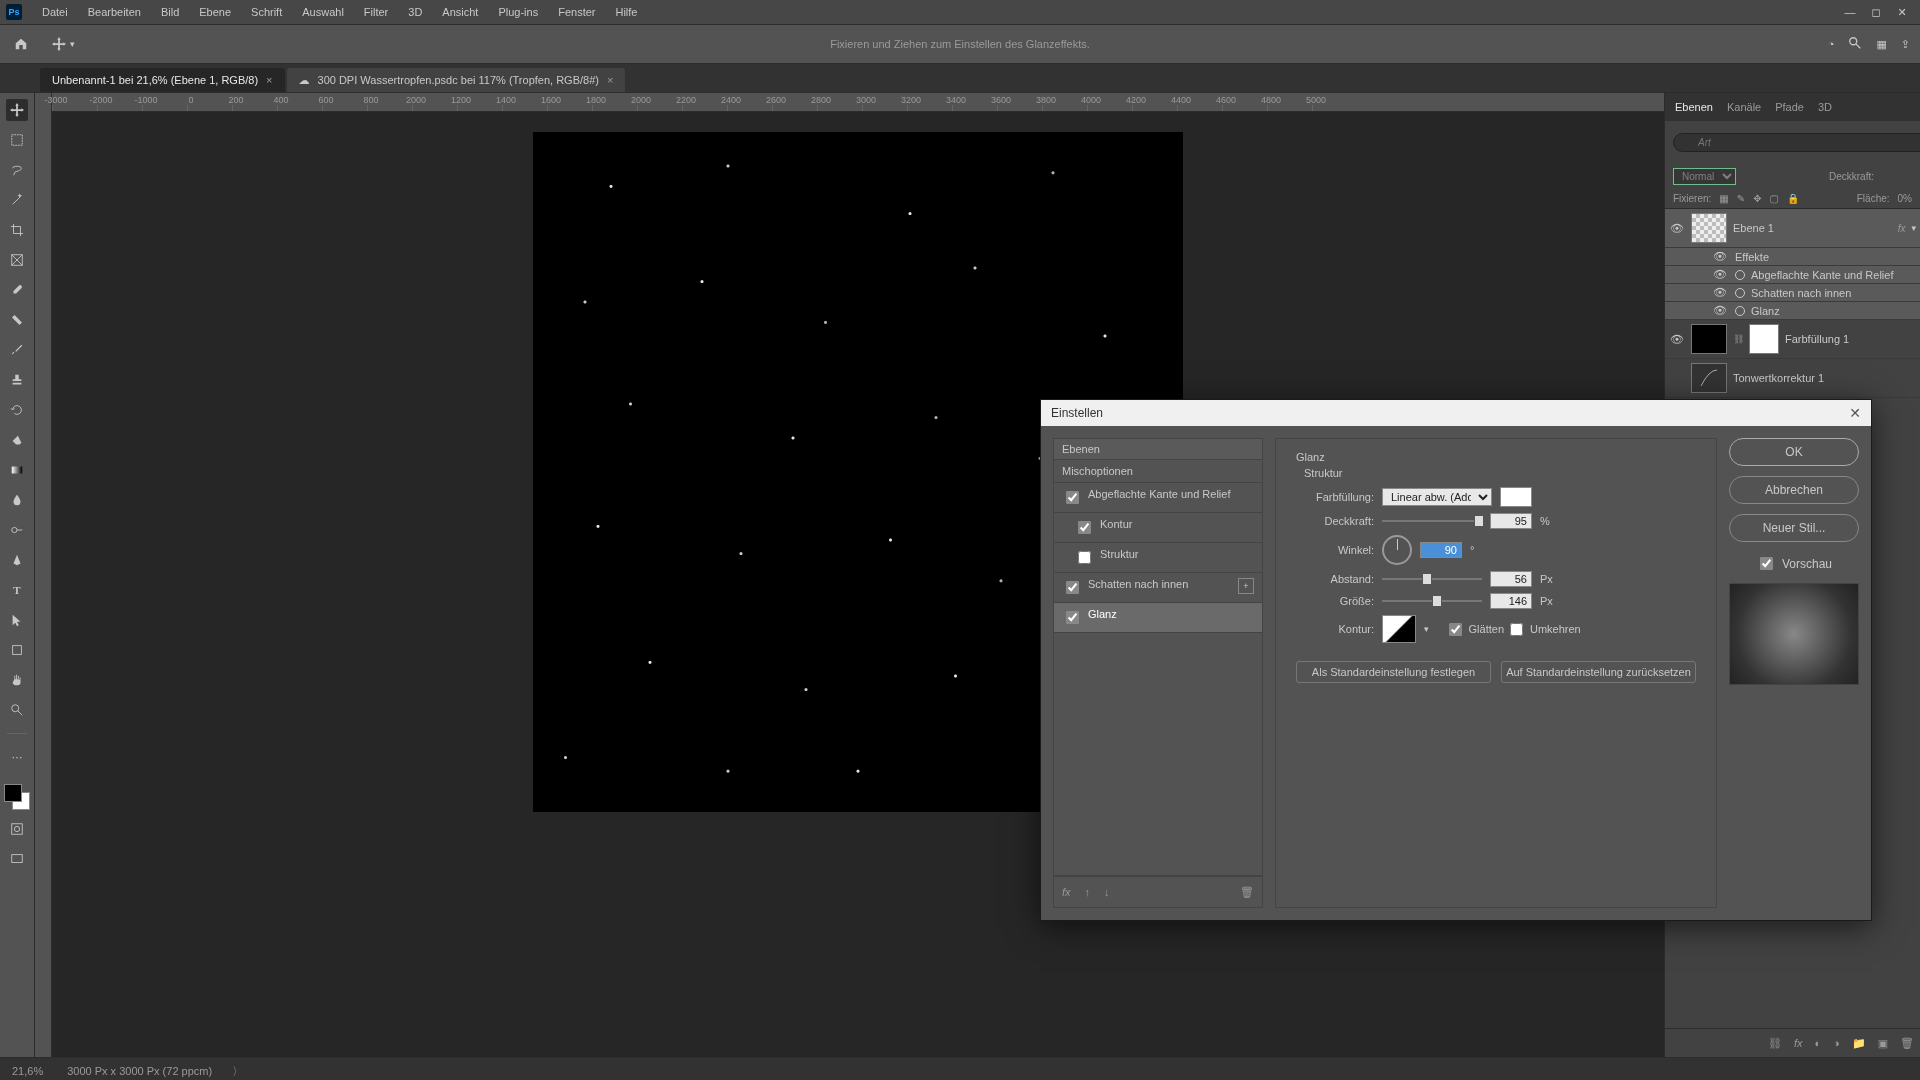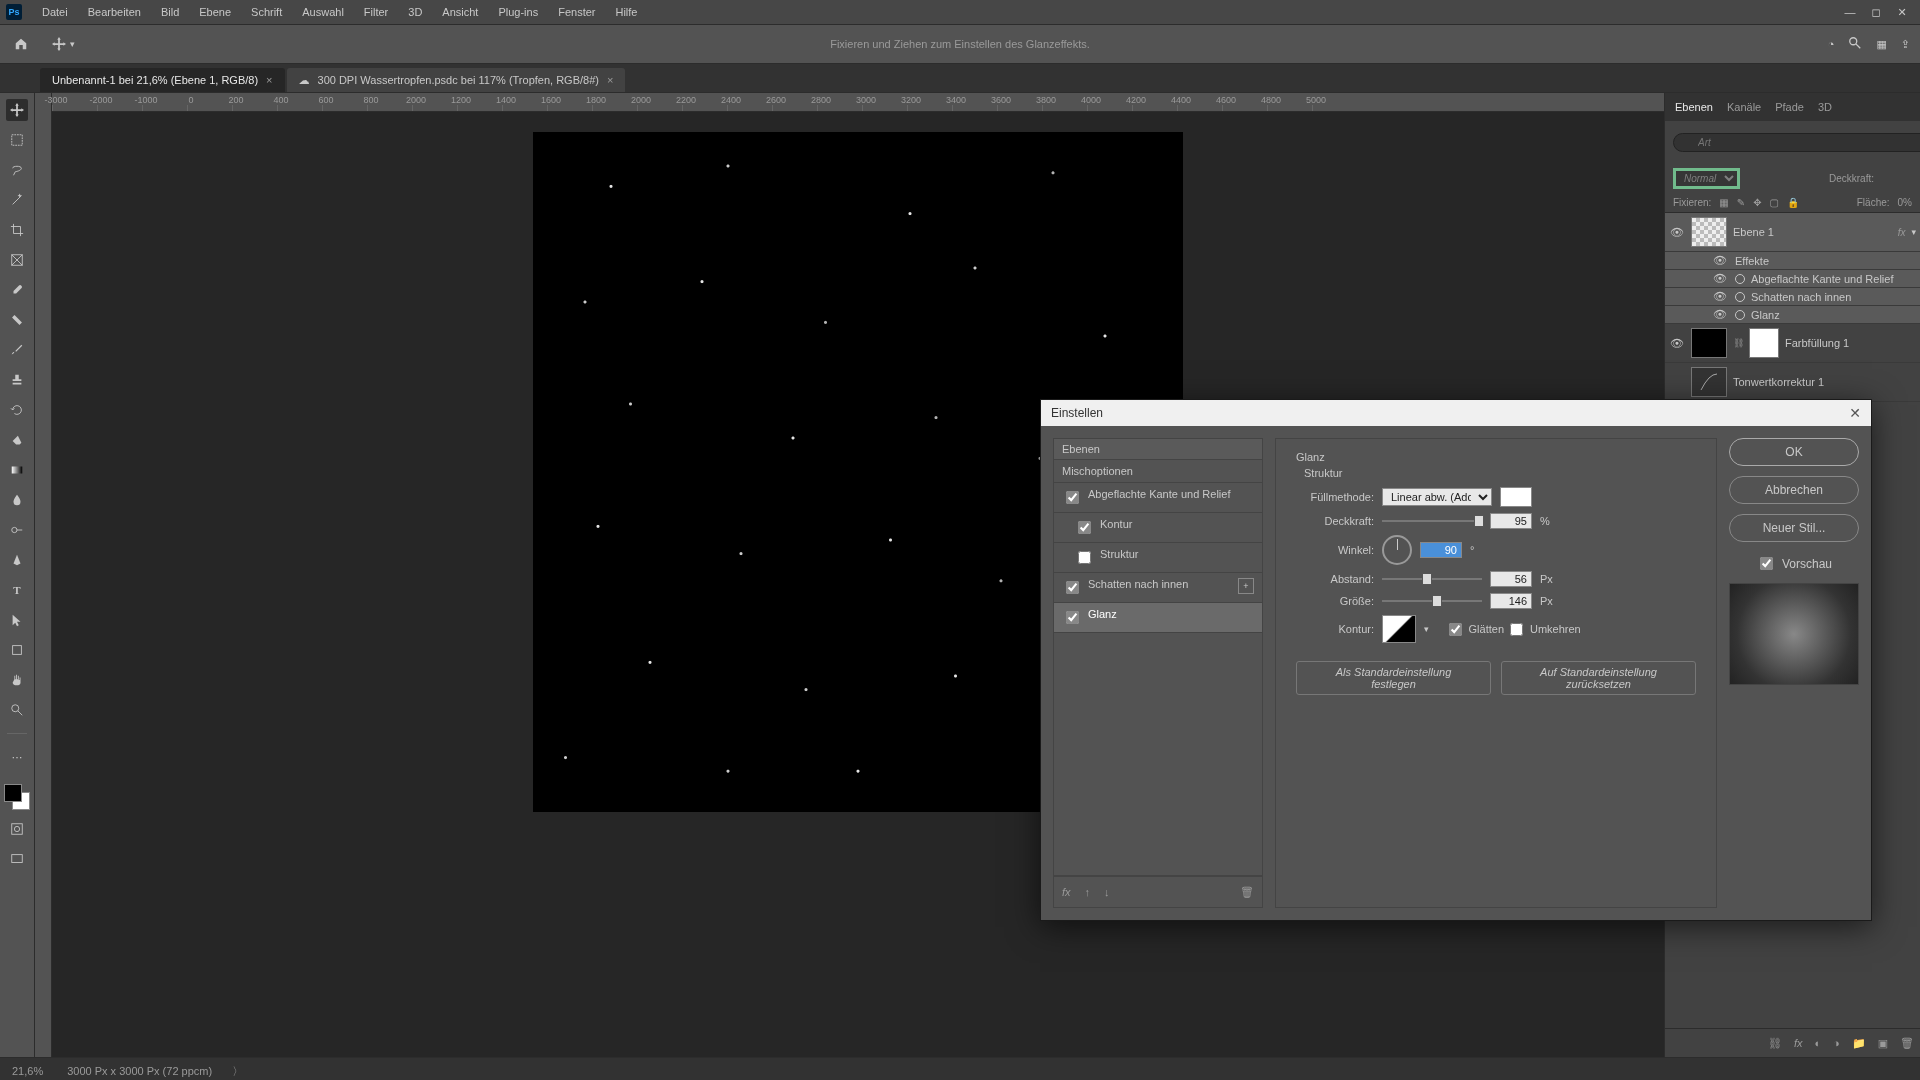--- a/index.html
+++ b/index.html
@@ -69,21 +69,21 @@
     radial-gradient(circle at 50% 94%, rgba(255,255,255,.9) 0 1px, transparent 2px),
     radial-gradient(circle at 30% 94%, rgba(255,255,255,.8) 0 1px, transparent 2px);
     background-size:100% 100%;}
   .rightpanel{width:255px;background:var(--bg-dark);border-left:1px solid var(--border);display:flex;flex-direction:column;}
   .rp-tabs{height:28px;display:flex;align-items:center;padding:0 10px;gap:14px;background:var(--bg-darker);}
   .rp-tabs span{color:var(--txt-dim);}
   .rp-tabs span.active{color:#e8e8e8;}
   .rp-search{padding:12px 8px;}
   .rp-search input{width:100%;background:var(--bg-darker);border:1px solid #222;border-radius:10px;padding:3px 8px 3px 24px;color:var(--txt);font-size:10px;font-style:italic;}
   .rp-row{display:flex;align-items:center;padding:4px 8px;gap:8px;font-size:10px;color:var(--txt-dim);}
-  .rp-row select{background:var(--bg-darker);border:3px solid #86efac;color:var(--txt-dim);font-size:10px;padding:1px 4px;font-style:italic;}
+  .rp-row select{background:var(--bg-darker);border:1px solid #86efac;color:var(--txt-dim);font-size:10px;padding:1px 4px;}
   .rp-sep{height:1px;background:var(--border);}
   .layer{display:flex;align-items:center;padding:4px 4px;border-bottom:1px solid #3a3a3a;gap:6px;}
   .layer.sel{background:#5a5a5a;}
   .layer .eye{width:16px;text-align:center;color:var(--txt);}
   .layer .thumb{width:34px;height:28px;border:1px solid #777;background:#000;flex-shrink:0;}
   .layer .thumb.checker{background:repeating-conic-gradient(#bbb 0 25%,#eee 0 50%) 0 0/8px 8px;}
   .layer .thumb.curve{background:#333;display:flex;align-items:center;justify-content:center;}
   .layer .mask{width:28px;height:28px;border:1px solid #777;background:#fff;flex-shrink:0;}
   .layer .link{width:10px;text-align:center;color:var(--txt-dim);font-size:9px;}
   .layer .name{flex:1;font-size:11px;}
@@ -120,21 +120,21 @@
   .prm-row .swatch{width:30px;height:18px;background:#fff;border:1px solid #888;}
   .prm-row .slider{width:100px;height:14px;position:relative;}
   .prm-row .slider .track{position:absolute;top:6px;left:0;right:0;height:2px;background:#777;}
   .prm-row .slider .thumb{position:absolute;top:1px;width:8px;height:10px;background:#ddd;border:1px solid #555;}
   .prm-row .unit{width:16px;}
   .angle-dial{width:26px;height:26px;border:2px solid #999;border-radius:50%;position:relative;}
   .angle-dial .hand{position:absolute;left:50%;top:50%;width:1px;height:11px;background:#ccc;transform-origin:top;transform:rotate(180deg);}
   .contour-sw{width:32px;height:26px;background:linear-gradient(135deg,#fff 48%,#000 52%);border:1px solid #888;}
   .chkline{display:flex;align-items:center;gap:4px;font-size:11px;}
   .btnrow{display:flex;gap:10px;margin-top:18px;}
-  .btnrow button{flex:1;background:var(--bg);border:1px solid #777;color:var(--txt);padding:4px 24px;font-size:11px;border-radius:3px;font-style:italic;}
+  .btnrow button{flex:1;background:var(--bg);border:1px solid #777;color:var(--txt);padding:4px 0;font-size:11px;border-radius:3px;}
   .dlg-right{width:130px;display:flex;flex-direction:column;gap:10px;}
   .dlg-right button{background:var(--bg);border:1px solid #888;color:var(--txt);padding:6px 0;border-radius:14px;font-size:12px;}
   .dlg-right button.primary{border-color:#aaa;}
   .dlg-right .chk{display:flex;align-items:center;justify-content:center;gap:6px;font-size:12px;margin-top:2px;}
   .dlg-right .preview{height:100px;border:1px solid #444;background:radial-gradient(circle at 50% 50%, #888 0%, #333 70%, #222 100%);}
   input[type=checkbox]{accent-color:#888;}
   .icon{width:14px;height:14px;display:inline-block;}
 </style>
 </head>
 <body>
@@ -559,21 +559,21 @@
         <span>↓</span>
         <span class="trash">🗑</span>
       </div>
     </div>
 
     <div class="dlg-mid">
       <h4>Glanz</h4>
       <div style="margin-left:8px;margin-bottom:8px;">Struktur</div>
 
       <div class="prm-row">
-        <span class="lbl">Füllmethode:</span>
+        <span class="lbl">Farbfüllung:</span>
         <select><option>Linear abw. (Add.)</option></select>
         <div class="swatch"></div>
       </div>
       <div class="prm-row">
         <span class="lbl">Deckkraft:</span>
         <div class="slider">
             <div class="track"></div>
             <div class="thumb" style="left:92px;"></div>
           </div>
         <input type="text" value="95" style="">

